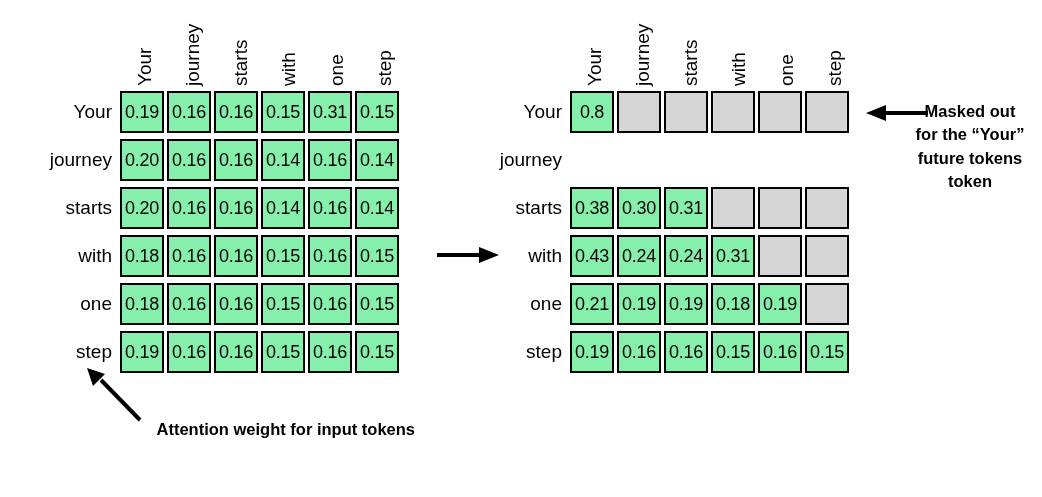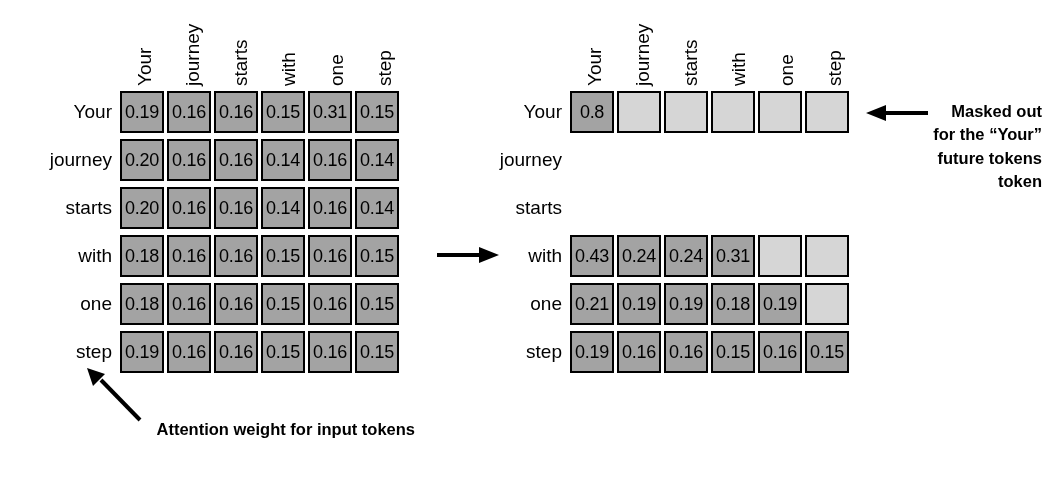--- a/index.html
+++ b/index.html
@@ -73,21 +73,21 @@
     margin-right: 3px;
     border: 2px solid #000000;
     box-sizing: border-box;
     display: flex;
     align-items: center;
     justify-content: center;
     font-size: 18px;
     color: #000;
     letter-spacing: -0.3px;
   }
-  .cell.filled { background: #a3a3a3; }
+  .cell.filled { background: #86efac; }
   .cell.masked { background: #d6d6d6; }
 
   
   .mid-arrow {
     position: absolute;
     left: 437px;
     top: 245px;
     width: 62px;
     height: 20px;
   }
@@ -111,21 +111,21 @@
     position: absolute;
     font-weight: bold;
     color: #000;
   }
   #right-annotation {
     left: 898px;
     top: 100px;
     width: 144px;
     font-size: 16.5px;
     line-height: 1.42;
-    text-align: right;
+    text-align: center;
   }
   #bottom-annotation {
     left: 55px;
     top: 418px;
     width: 360px;
     font-size: 16.5px;
     line-height: 1.45;
     text-align: right;
   }
 </style>
@@ -259,20 +259,28 @@
           <div class="cell masked"></div>
           <div class="cell masked"></div>
           <div class="cell masked"></div>
         </div>
       </div>
       <div class="grid-row">
         <div class="row-label">journey</div>
       </div>
       <div class="grid-row">
         <div class="row-label">starts</div>
+        <div class="cells">
+          <div class="cell filled">0.38</div>
+          <div class="cell filled">0.30</div>
+          <div class="cell filled">0.31</div>
+          <div class="cell masked"></div>
+          <div class="cell masked"></div>
+          <div class="cell masked"></div>
+        </div>
       </div>
       <div class="grid-row">
         <div class="row-label">with</div>
         <div class="cells">
           <div class="cell filled">0.43</div>
           <div class="cell filled">0.24</div>
           <div class="cell filled">0.24</div>
           <div class="cell filled">0.31</div>
           <div class="cell masked"></div>
           <div class="cell masked"></div>

